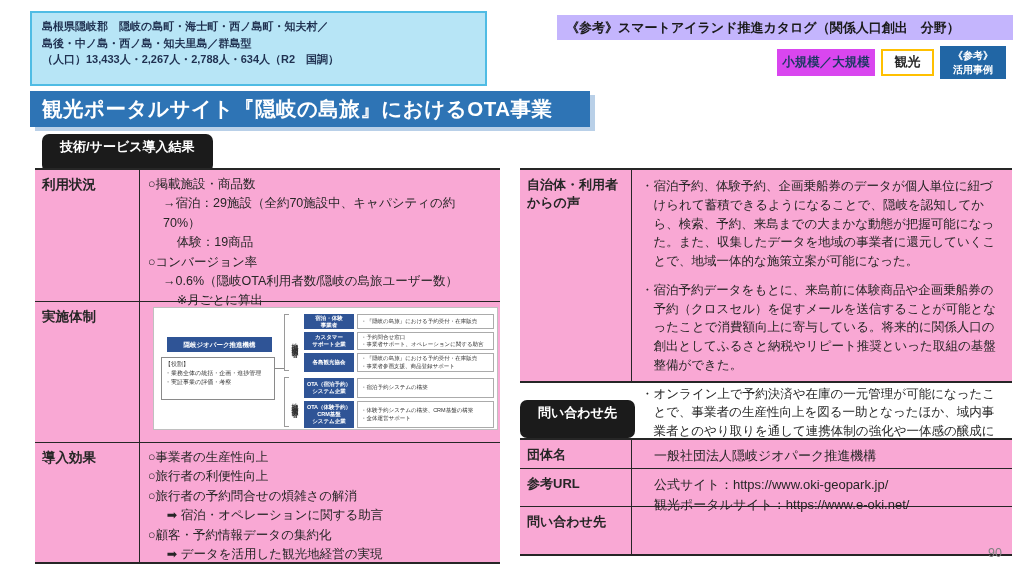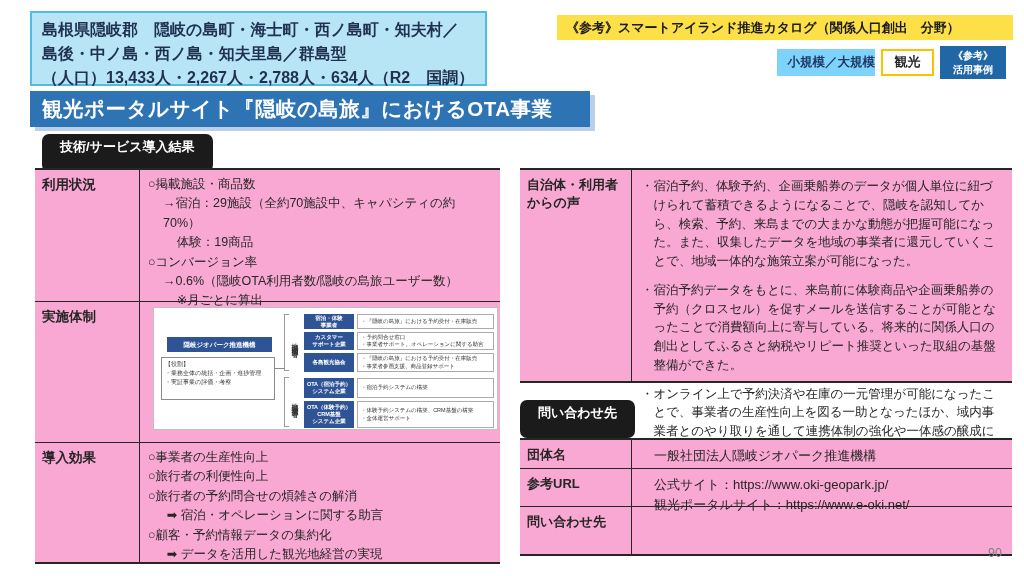--- a/index.html
+++ b/index.html
@@ -9,33 +9,33 @@
     font-family:"Liberation Sans","DejaVu Sans",sans-serif; color:#262626;
     overflow:hidden;
   }
   .abs { position:absolute; }
 
   
   .region-box {
     left:30px; top:11px; width:457px; height:75px;
     background:#B7E5F6; border:2px solid #4FBCE4;
     padding:5px 10px; color:#1F3050; font-weight:bold;
-    font-size:16px; line-height:1.5;
+    font-size:11px; line-height:1.5;
   }
   
   .catalog-bar {
     left:557px; top:15px; width:456px; height:25px;
-    background:#fde047; color:#1A1A1A; font-weight:bold;
+    background:#c4b5fd; color:#1A1A1A; font-weight:bold;
     font-size:13px; line-height:25px; padding-left:9px;
   }
   
   .badge { text-align:center; font-weight:bold; }
   .badge-yellow {
     left:777px; top:49px; width:98px; height:27px;
-    background:#7dd3fc; color:#1F3864; font-size:12.5px; line-height:27px;text-align:right;
+    background:#d946ef; color:#1F3864; font-size:12.5px; line-height:27px;
   }
   .badge-white {
     left:881px; top:49px; width:53px; height:27px;
     background:#fff; border:2.5px solid #FFC000; color:#262626;
     font-size:13px; line-height:21px;
   }
   .badge-blue {
     left:940px; top:46px; width:66px; height:33px;
     background:#2166A5; color:#fff; font-size:10px; line-height:1.35;
     display:flex; align-items:center; justify-content:center;

